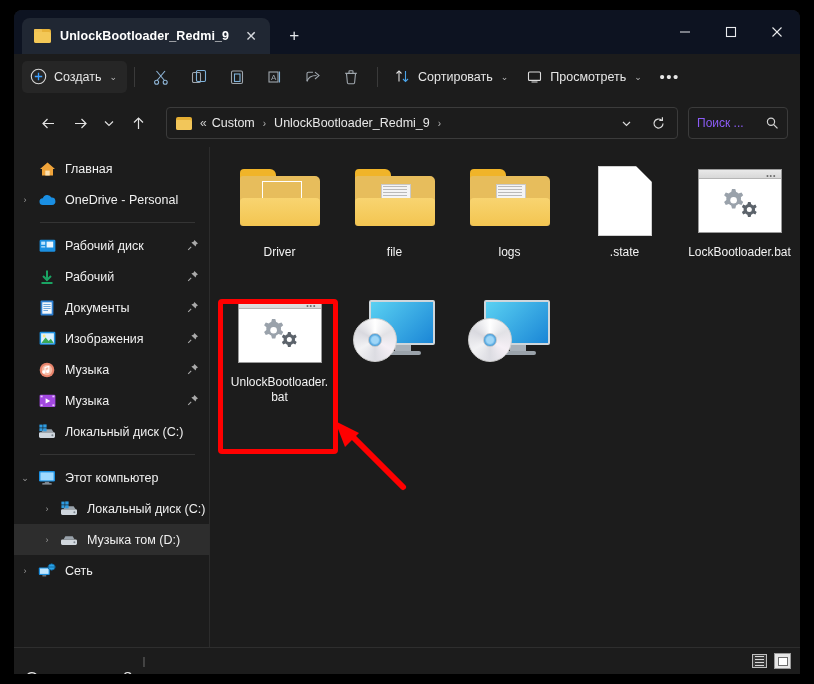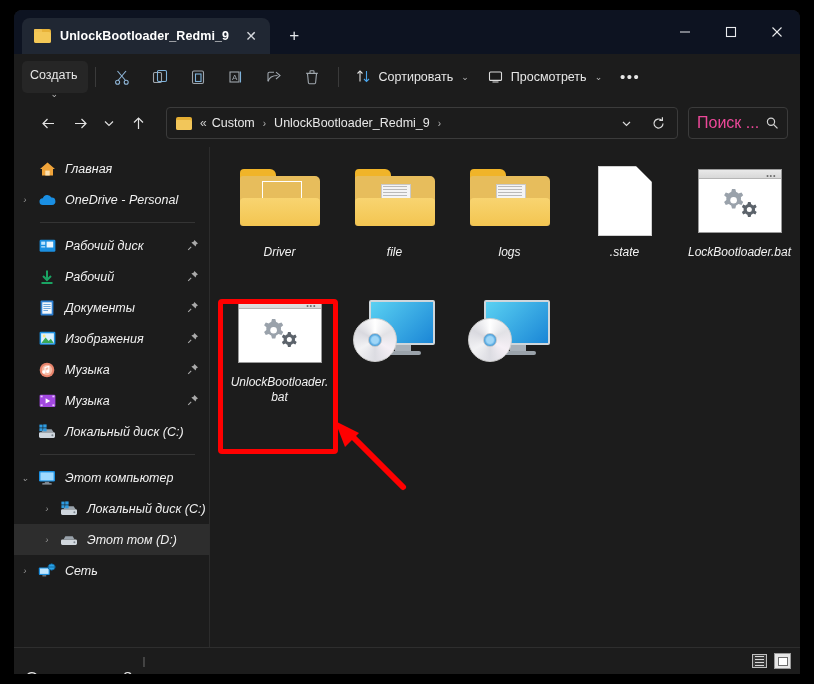--- a/index.html
+++ b/index.html
@@ -87,21 +87,21 @@
     display: flex; align-items: center;
     padding: 0 10px 0 8px;
     gap: 0px;
   }
   .cmd-btn {
     height: 32px; border-radius: 5px;
     display: flex; align-items: center; gap: 7px;
     padding: 0 9px; color: #e6e6e6; font-size: 12.5px;
     white-space: nowrap;
   }
-  .cmd-new { background: #262626; padding: 0 10px 0 8px; flex-direction: column; }
+  .cmd-new { background: #262626; padding: 0 10px 0 8px; }
   .icon-btn {
     width: 38px; height: 32px; border-radius: 5px;
     display: flex; align-items: center; justify-content: center;
   }
   .vsep { width: 1px; height: 20px; background: #3a3a3a; margin: 0 7px; flex: 0 0 1px; }
   .chev { font-size: 9px; color: #b9b9b9; margin-left: 1px; }
   .dots { color: #e6e6e6; font-size: 15px; letter-spacing: 1.5px; }
   
   .addressrow {
     flex: 0 0 48px; height: 48px;
@@ -128,23 +128,23 @@
   .crumb-sep { color: #b4b4b4; font-size: 10px; padding: 0 5px; }
   .crumb-more { color: #cfcfcf; font-size: 12px; padding: 0 2px; }
   .crumb-spacer { flex: 1 1 auto; }
   .crumb-end { margin-left: auto; display: flex; align-items: center; gap: 2px; }
   .refreshbox { width: 30px; height: 28px; display:flex; align-items:center; justify-content:center; color:#d9d9d9;}
   .searchbox {
     width: 100px; height: 32px; margin-left: 10px; flex: 0 0 100px;
     border: 1px solid #3b3b3b; border-radius: 4px;
     display: flex; align-items: center; padding: 0 8px;
   }
-  .search-ph { color: #ec4899; font-size: 16px; flex: 1 1 auto; }
-  
-  .body { flex: 1 1 auto; display: flex; min-height: 0; background: #3b82f6; font-style: italic; }
+  .search-ph { color: #8b5cf6; font-size: 12px; flex: 1 1 auto; }
+  
+  .body { flex: 1 1 auto; display: flex; min-height: 0; background: #3b82f6; }
   .sidebar {
     width: 196px; flex: 0 0 196px;
     background: #1c1c1c;
     padding-top: 6px;
     border-right: 1px solid #2c2c2c;
     overflow: hidden;
   }
   .nav-item {
     height: 31px; display: flex; align-items: center;
     padding-right: 10px; position: relative;
@@ -654,21 +654,21 @@
           <div class="nav-item selected">
             <span class="nav-indent"></span>
             <span class="nav-exp">›</span>
             <span class="nav-ico">
               <svg width="18" height="12" viewBox="0 0 18 12">
                 <path d="M2.4 5.4 h13.2 a1.4 1.4 0 0 1 1.4 1.4 v2.8 a1.4 1.4 0 0 1 -1.4 1.4 H2.4 A1.4 1.4 0 0 1 1 9.6 V6.8 A1.4 1.4 0 0 1 2.4 5.4 Z" fill="#d2d8de"></path>
                 <path d="M3.5 5.4 L5.4 2.2 h7.3 l1.9 3.2 Z" fill="#9aa3ac"></path>
                 <circle cx="14.4" cy="8.2" r="0.95" fill="#7c858e"></circle>
               </svg>
             </span>
-            <span class="nav-label">Этот том (D:)</span>
+            <span class="nav-label">Музыка том (D:)</span>
           </div>
           <div class="nav-item">
             <span class="nav-exp">›</span>
             <span class="nav-ico">
               <svg width="18" height="15" viewBox="0 0 18 15">
                 <rect x="0.8" y="4.4" width="11" height="7.6" rx="1" fill="#1b8fe0"></rect>
                 <rect x="2" y="5.5" width="8.6" height="5.4" fill="#bfe6ff"></rect>
                 <rect x="4.4" y="12.2" width="3.8" height="1.2" fill="#7c858e"></rect>
                 <circle cx="13.6" cy="4" r="3.2" fill="#2aa3e8"></circle>
                 <path d="M10.6 4 h6" stroke="#0b5d93" stroke-width="0.8" fill="none"></path>

